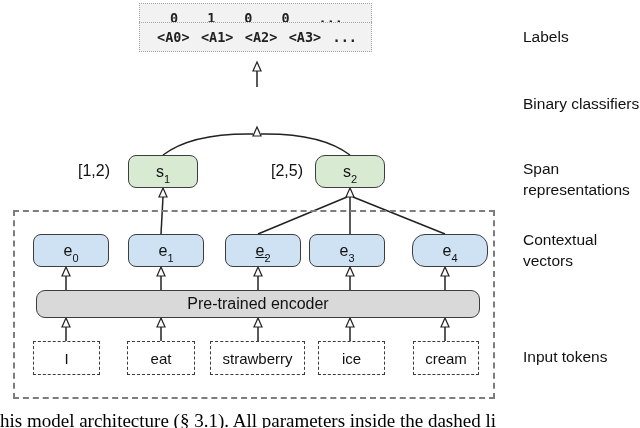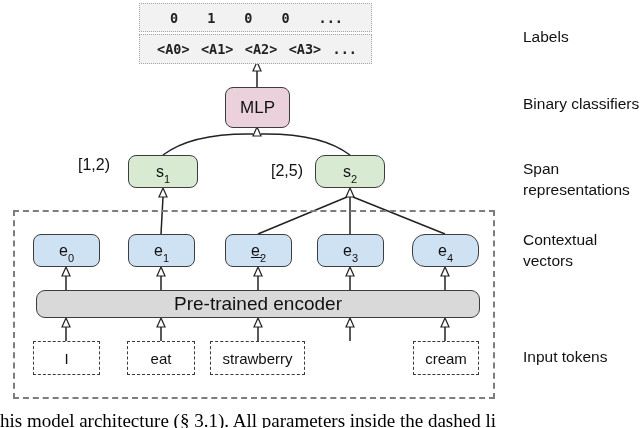--- a/index.html
+++ b/index.html
@@ -7,37 +7,37 @@
     position:relative;width:640px;height:428px;background:#ffffff;
     overflow:hidden;font-family:"Liberation Sans",sans-serif;color:#111;
   }
   .connectors{position:absolute;left:0;top:0;width:640px;height:428px;z-index:0;}
   .box{position:absolute;box-sizing:border-box;display:flex;align-items:center;justify-content:center;z-index:2;}
   .rounded{border:1.6px solid #3d3d3d;border-radius:8px;}
   .mlp{left:225px;top:87px;width:65px;height:41px;background:#ead1dc;font-size:17px;}
   .spanbox{background:#d9ead3;width:70px;height:33px;font-size:16px;}
   .s1{left:128px;top:155px;}
   .s2{left:315px;top:155px;border-radius:10px;}
-  .vec{background:#cfe2f3;width:67px;height:33px;top:234px;font-size:16px;}
-  .e0{left:33px;} .e1{left:128px;} .e2{left:225px;text-decoration:underline;} .e3{left:317px;} .e4{left:412px;border-radius:13px;}
-  .encoder{left:36px;top:290px;width:444px;height:28px;background:#d9d9d9;font-size:19px;border-radius:9px;}
+  .vec{background:#cfe2f3;width:76px;height:33px;top:234px;font-size:16px;}
+  .e0{left:33px;} .e1{left:128px;} .e2{left:225px;text-decoration:underline;} .e3{left:309px;} .e4{left:412px;border-radius:13px;}
+  .encoder{left:36px;top:290px;width:444px;height:28px;background:#d9d9d9;font-size:16px;border-radius:9px;}
   .tok{border:1.4px dashed #3a3a3a;background:#fff;top:341px;height:34px;font-size:15px;}
   .t0{left:33px;width:67px;} .t1{left:127px;width:68px;} .t2{left:210px;width:95px;text-align:right;}
   .t3{left:318px;width:67px;} .t4{left:413px;width:66px;}
   sub{font-size:11px;position:relative;bottom:-2px;line-height:0;}
   .interval{position:absolute;width:42px;font-size:16px;text-align:right;z-index:2;}
-  .iv1{left:68px;top:156px;} .iv2{left:261px;top:162px;}
+  .iv1{left:68px;top:162px;} .iv2{left:261px;top:162px;}
   .outbox{
     position:absolute;left:139px;width:233px;box-sizing:border-box;
     border:1.5px dotted #a6a6a6;background:#f2f2f2;z-index:2;
     display:flex;align-items:center;justify-content:space-between;
     font-family:"DejaVu Sans Mono","Liberation Mono",monospace;font-weight:bold;font-size:13.5px;color:#222;
   }
   .ob1{top:3px;height:29px;padding:0 28px 0 30px;}
-  .ob2{top:34px;height:30px;padding:0 14px 0 17px;}
+  .ob2{top:22px;height:30px;padding:0 14px 0 17px;}
   .dashed-region{
     position:absolute;left:13px;top:210px;width:482px;height:189px;box-sizing:border-box;
     border:2px dashed #7d7d7d;z-index:1;
   }
   .side{position:absolute;left:523px;width:121px;font-size:15.5px;line-height:21px;z-index:2;}
   .sl1{top:26px;} .sl2{top:93px;} .sl3{top:158px;} .sl4{top:229px;} .sl5{top:346px;}
   .caption{
     position:absolute;left:0px;top:410px;width:660px;z-index:2;
     font-family:"Liberation Serif",serif;font-size:19px;color:#000;white-space:nowrap;
   }
@@ -99,23 +99,20 @@
     <span>...</span>
   </div>
   <div class="outbox ob2">
     <span>&lt;A0&gt;</span>
     <span>&lt;A1&gt;</span>
     <span>&lt;A2&gt;</span>
     <span>&lt;A3&gt;</span>
     <span>...</span>
   </div>
 
-  <div class="box rounded mlp">
-    <span>MLP</span>
-  </div>
 
   <div class="interval iv1">[1,2)</div>
   <div class="box rounded spanbox s1">
     <span><span>s</span><sub>1</sub></span>
   </div>
   <div class="interval iv2">[2,5)</div>
   <div class="box rounded spanbox s2">
     <span><span>s</span><sub>2</sub></span>
   </div>
 
@@ -143,20 +140,23 @@
 
   <div class="box tok t0">
       <span>I</span>
     </div>
   <div class="box tok t1">
       <span>eat</span>
     </div>
   <div class="box tok t2">
       <span>strawberry</span>
     </div>
+  <div class="box tok t3">
+      <span>ice</span>
+    </div>
   <div class="box tok t4">
       <span>cream</span>
     </div>
 
   <div class="side sl1">Labels</div>
   <div class="side sl2">Binary classifiers</div>
   <div class="side sl3">Span representations</div>
   <div class="side sl4">Contextual vectors</div>
   <div class="side sl5">Input tokens</div>
 

